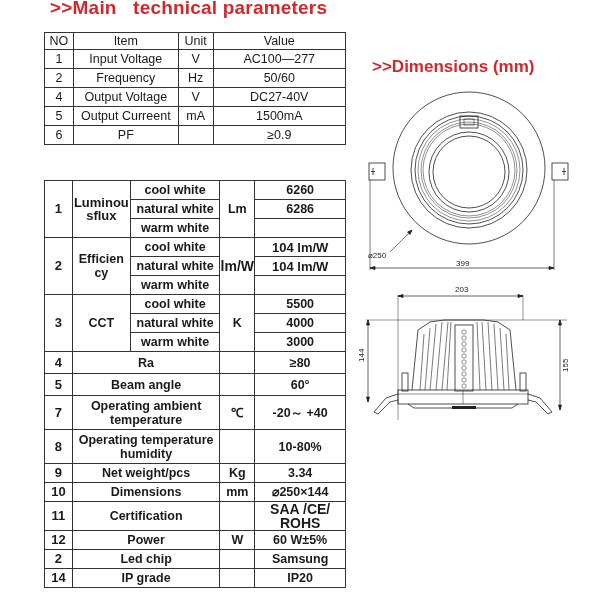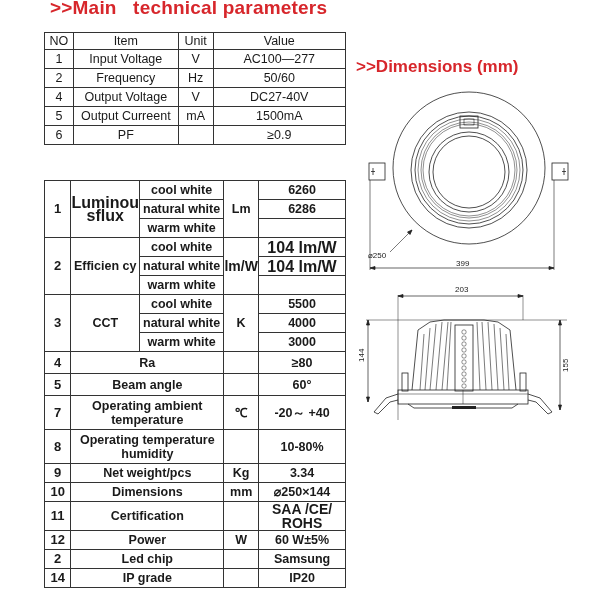--- a/index.html
+++ b/index.html
@@ -1,29 +1,29 @@
 <!DOCTYPE html>
 <html><head>
 <meta charset="utf-8">
 <style>
   html, body { margin:0; padding:0; background:#fff; }
   body { width:600px; height:600px; position:relative; overflow:hidden; font-family:"Liberation Sans", sans-serif; color:#111; }
   .title { position:absolute; color:#d7262b; font-weight:bold; font-family:"Liberation Sans", sans-serif; white-space:pre; }
   #t-main { left:50px; top:-3px; font-size:19px; letter-spacing:0.2px; }
-  #t-dim { left:356px; top:57px; font-size:17px; }
+  #t-dim { left:372px; top:57px; font-size:17px; }
   table { position:absolute; border-collapse:collapse; font-family:"Liberation Sans", sans-serif; }
   td { border:1.4px solid #333; text-align:center; vertical-align:middle; padding:0; font-size:12.5px; line-height:14px; color:#1a1a1a; }
   #tbl1 { left:44px; top:32px; width:302px; }
   #tbl1 td { height:18px; font-size:12.5px; }
   #tbl1 tr.hdr td { height:16px; }
   #tbl2 { left:44px; top:180px; width:302px; }
   #tbl2 td { height:18px; }
   #tbl2 td.no { font-weight:bold; font-size:13px; }
   #tbl2 td.b { font-weight:bold; }
-  #tbl2 td.small { font-size:16px; font-weight:bold; line-height:13px; }
+  #tbl2 td.small { font-size:13px; font-weight:bold; line-height:13px; }
   #tbl2 td.tiny { font-size:14px; font-weight:bold; }
   #tbl2 tr.tall td { height:33px; }
   #tbl2 tr.mid td { height:21px; }
   .drawing { position:absolute; left:352px; top:90px; width:230px; height:330px; }
   .lbl { font-family:"Liberation Sans", sans-serif; font-size:8px; fill:#222; }
 </style>
 </head>
 <body>
 
 <div class="title" id="t-main">&gt;&gt;Main   technical parameters</div>

